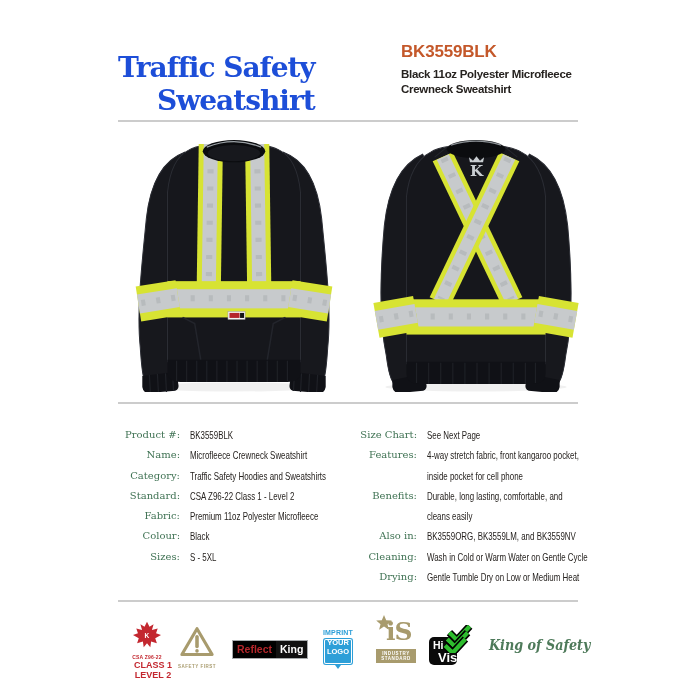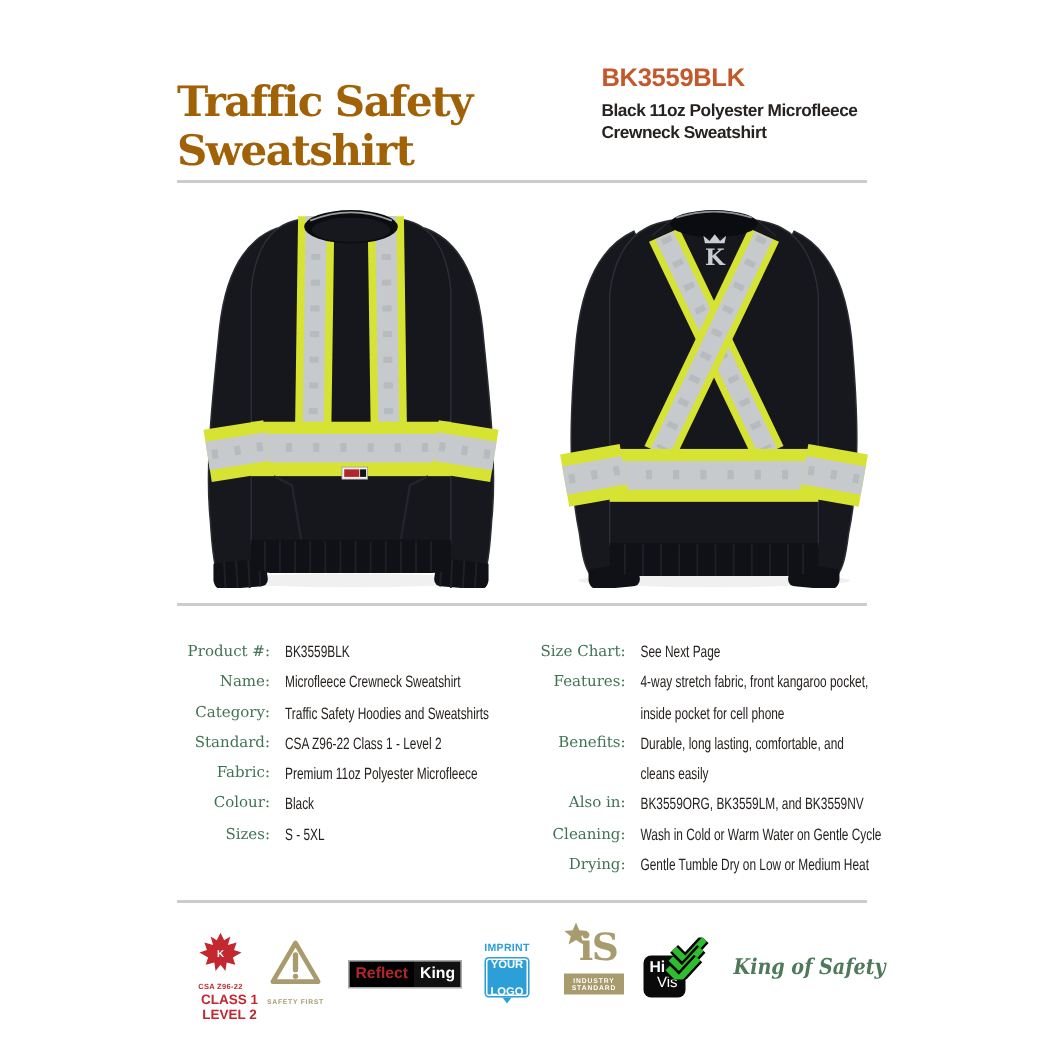--- a/index.html
+++ b/index.html
@@ -2,21 +2,21 @@
 <html><head>
 <meta charset="utf-8">
 <style>
   html,body{margin:0;padding:0;background:#ffffff;}
   .page{position:relative;width:700px;height:700px;background:#ffffff;overflow:hidden;
         font-family:"Liberation Sans",sans-serif;color:#26221f;}
 
   
   .title{position:absolute;left:118px;top:32px;
          font-family:"DejaVu Serif",serif;font-weight:bold;
-         font-size:28px;line-height:33px;letter-spacing:-1px;color:#a16207;}
+         font-size:28px;line-height:33px;letter-spacing:-1px;color:#1d4ed8;text-align:right;}
   .prod-code{position:absolute;left:401px;top:42px;
              font-size:17px;font-weight:bold;letter-spacing:-0.2px;color:#c4582a;}
   .subtitle{position:absolute;left:401px;top:67px;
             font-size:11.5px;line-height:15px;font-weight:bold;
             letter-spacing:-0.3px;color:#26221f;}
 
   .divider{position:absolute;left:118px;width:460px;height:2px;background:#cccccc;}
   .divider.d1{top:120px;}
   .divider.d2{top:402px;}
   .divider.d3{top:600px;}
@@ -54,42 +54,42 @@
       box-sizing:border-box;}
   .rk .rk-l{background:#000000;color:#b5262b;font-weight:bold;font-size:10.5px;
             line-height:16px;padding:0 4px;}
   .rk .rk-r{background:#111111;color:#ffffff;font-weight:bold;font-size:10.5px;
             line-height:16px;padding:0 4px;}
 
   .imprint{left:318px;top:629px;width:40px;}
   .imprint .imp-head{font-size:7px;font-weight:bold;color:#2d9fd8;letter-spacing:.2px;}
   .imprint .imp-box{margin:2px auto 0;width:30px;height:27px;background:#2d9fd8;
                     border-radius:3px;display:flex;flex-direction:column;
-                    justify-content:space-between;box-shadow:inset 0 0 0 1px #2d9fd8, inset 0 0 0 2px #ffffff;}
+                    justify-content:flex-start;box-shadow:inset 0 0 0 1px #2d9fd8, inset 0 0 0 2px #ffffff;}
   .imprint .imp-box div{color:#ffffff;font-weight:bold;font-size:7.5px;line-height:9px;}
   .imprint .imp-nib{width:0;height:0;margin:0 auto;border-left:3px solid transparent;
                     border-right:3px solid transparent;border-top:4px solid #2d9fd8;}
 
   .is-logo{left:374px;top:617px;width:44px;color:#a89b6d;}
   .is-logo .is-top{position:relative;height:30px;}
   .is-logo .is-star{position:absolute;left:2px;top:-2px;}
   .is-logo .is-mono{position:absolute;left:12px;top:0px;
                     font-family:"DejaVu Serif",serif;font-weight:bold;
                     font-size:25px;line-height:30px;letter-spacing:-1px;}
   .is-logo .is-box{margin:2px auto 0;width:40px;background:#a89b6d;padding:1.5px 0;}
   .is-logo .is-box div{color:#ffffff;font-weight:bold;font-size:4.5px;line-height:5.5px;
                        letter-spacing:.6px;}
 
   .hivis{left:429px;top:627px;width:48px;height:44px;}
   .hivis .hv-box{position:absolute;left:0;top:10px;width:28px;height:28px;
                  background:#0a0a0a;border-radius:5px;}
   .hivis .hv-hi{position:absolute;left:4px;top:12px;color:#ffffff;
                 font-weight:bold;font-size:10.5px;}
   .hivis .hv-vis{position:absolute;left:9px;top:23px;color:#ffffff;
-                 font-weight:normal;font-size:10px;}
+                 font-weight:bold;font-size:13px;}
   .hivis svg{position:absolute;left:14px;top:-2px;}
 
   .tagline{position:absolute;left:489px;top:636px;
            font-family:"DejaVu Serif",serif;font-weight:bold;font-style:italic;
            font-size:14.5px;color:#4e7a5a;transform:scaleX(0.88);transform-origin:0 0;
            white-space:nowrap;}
 </style>
 </head>
 <body>
 

